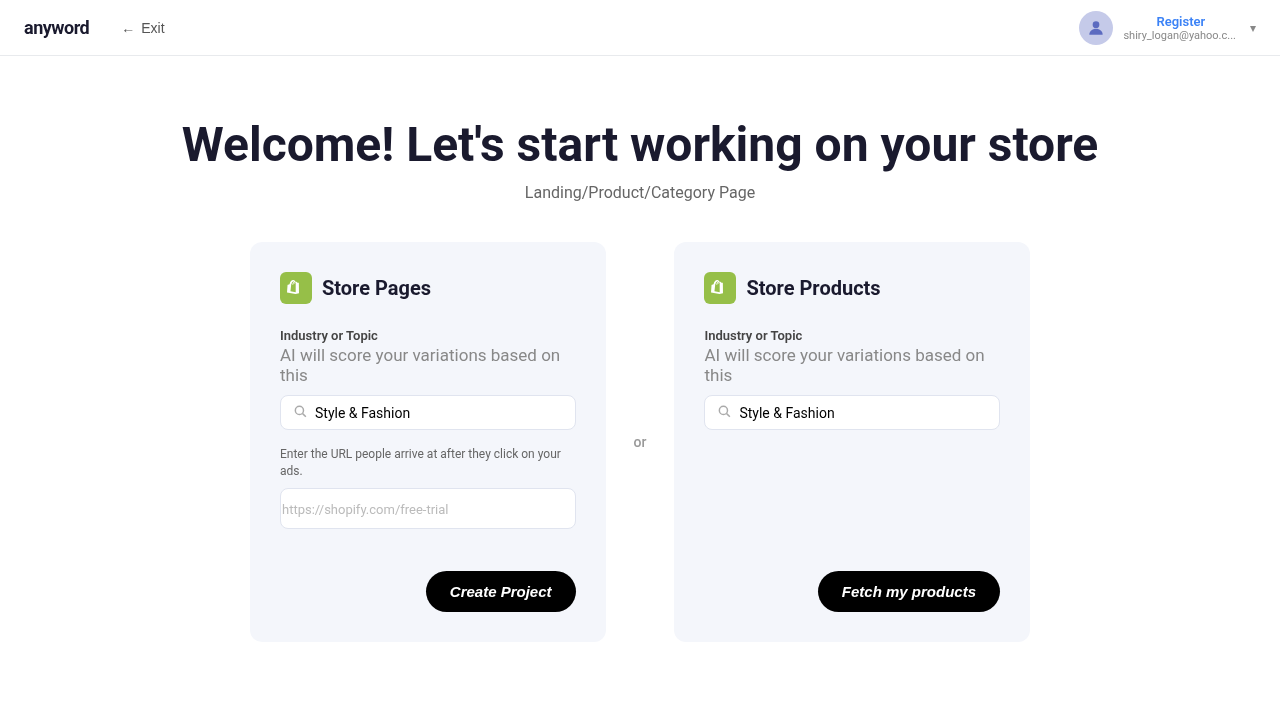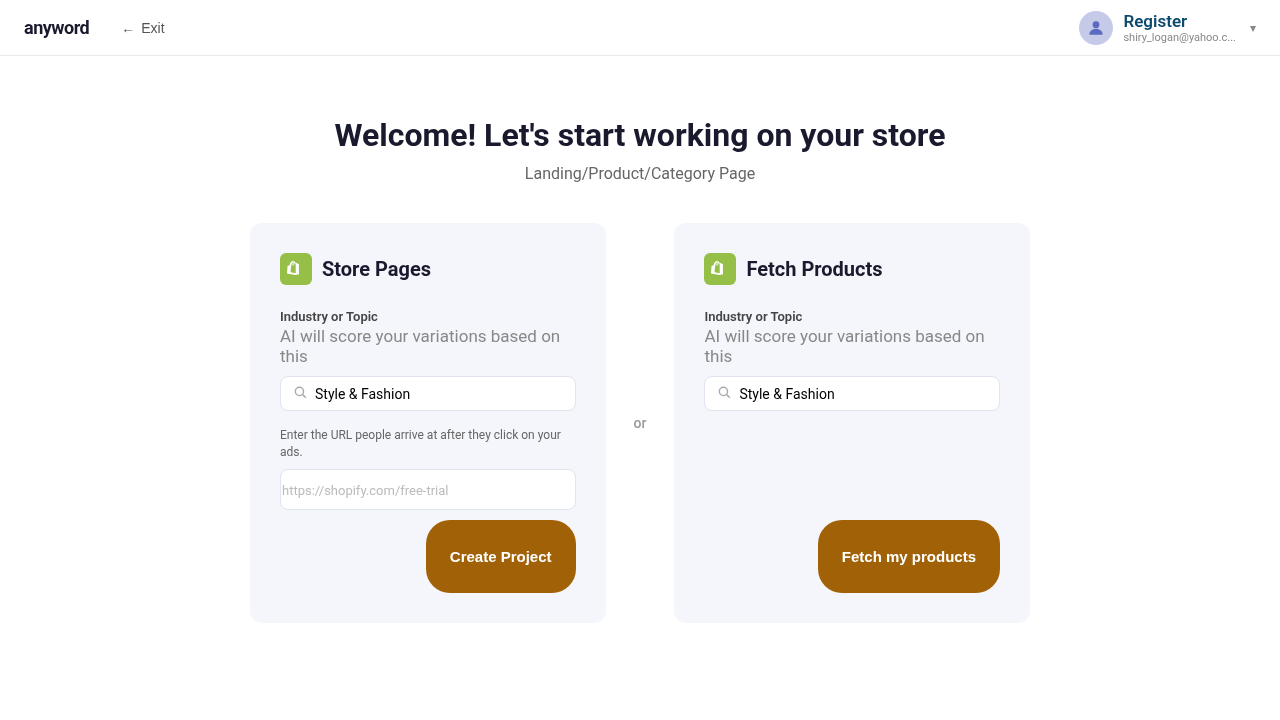--- a/index.html
+++ b/index.html
@@ -71,23 +71,24 @@
       font-size: 16px;
       color: #5c6bc0;
     }
 
     .user-info {
       display: flex;
       flex-direction: column;
     }
 
     .user-name {
-      font-size: 17px;
+      font-size: 13px;
       font-weight: 600;
-      color: #0c4a6e;
+      color: #3b82f6;
+      margin-left: 33px;
     }
 
     .user-email {
       font-size: 11px;
       color: #888;
     }
 
     .chevron-down {
       font-size: 12px;
       color: #888;
@@ -96,21 +97,21 @@
 
     
     .main {
       display: flex;
       flex-direction: column;
       align-items: center;
       padding-top: 60px;
     }
 
     .page-title {
-      font-size: 32px;
+      font-size: 48px;
       font-weight: 700;
       color: #1a1a2e;
       margin-bottom: 10px;
     }
 
     .page-subtitle {
       font-size: 16px;
       color: #666;
       margin-bottom: 40px;
     }
@@ -221,28 +222,29 @@
       line-height: 1.4;
     }
 
     .card-footer {
       margin-top: auto;
       display: flex;
       justify-content: flex-end;
     }
 
     .btn-primary {
-      background: #a16207;
+      background: #000000;
       color: #fff;
       border: none;
       border-radius: 24px;
-      padding: 28px 24px;
+      padding: 12px 24px;
       font-size: 15px;
       font-weight: 600;
       cursor: pointer;
+      font-style: italic;
     }
   </style>
 </head>
 <body>
 
 <header class="header">
   <div class="header-left">
     <div class="logo">anyword</div>
     <button class="exit-btn">
       <span>←</span>
@@ -305,21 +307,21 @@
 
     <div class="or-divider">or</div>
 
     <div class="card">
       <div class="card-header">
         <div class="shopify-icon">
           <svg width="18" height="18" viewBox="0 0 24 24" fill="white">
             <path d="M15.8 5.2c-.1-.1-.2-.1-.3-.1-.1 0-1.6-.1-1.6-.1s-1.1-1.1-1.2-1.2c-.1-.1-.3-.1-.4 0l-.6.2c-.4-1.1-1-2-2.1-2-.1 0-.1 0-.2 0-.3-.4-.7-.6-1.1-.6C5.9 1.4 4 4.1 3.4 6.9l-2 .6c-.6.2-.6.2-.7.8L0 18l11.4 2.1L16 19l-.2-13.8zM10.8 5.6l-1.3.4c.3-1.1.8-2.1 1.4-2.7.2.6.3 1.4-.1 2.3zM9.1 3c.1 0 .2 0 .3.1-.8.7-1.4 1.9-1.6 3.1l-2 .6c.5-1.7 1.8-3.8 3.3-3.8zM11.6 17.5l-7-1.3 1.1-9.7 1.7-.5-.3 1.5h1.2l.3-1.7 1.7-.5c0 0 0 0 .1 0 0 0 0 0 0 0l1.2-.4v11.6z"></path>
           </svg>
         </div>
-        <span class="card-title">Fetch Products</span>
+        <span class="card-title">Store Products</span>
       </div>
 
       <div class="field-label">Industry or Topic</div>
       <div class="field-sublabel">AI will score your variations based on this</div>
 
       <div class="search-input-wrap">
         <span class="search-icon">
           <svg width="14" height="14" viewBox="0 0 24 24" fill="none" stroke="#aaa" stroke-width="2.5">
             <circle cx="11" cy="11" r="7"></circle>
             <line x1="16.5" y1="16.5" x2="22" y2="22"></line>

